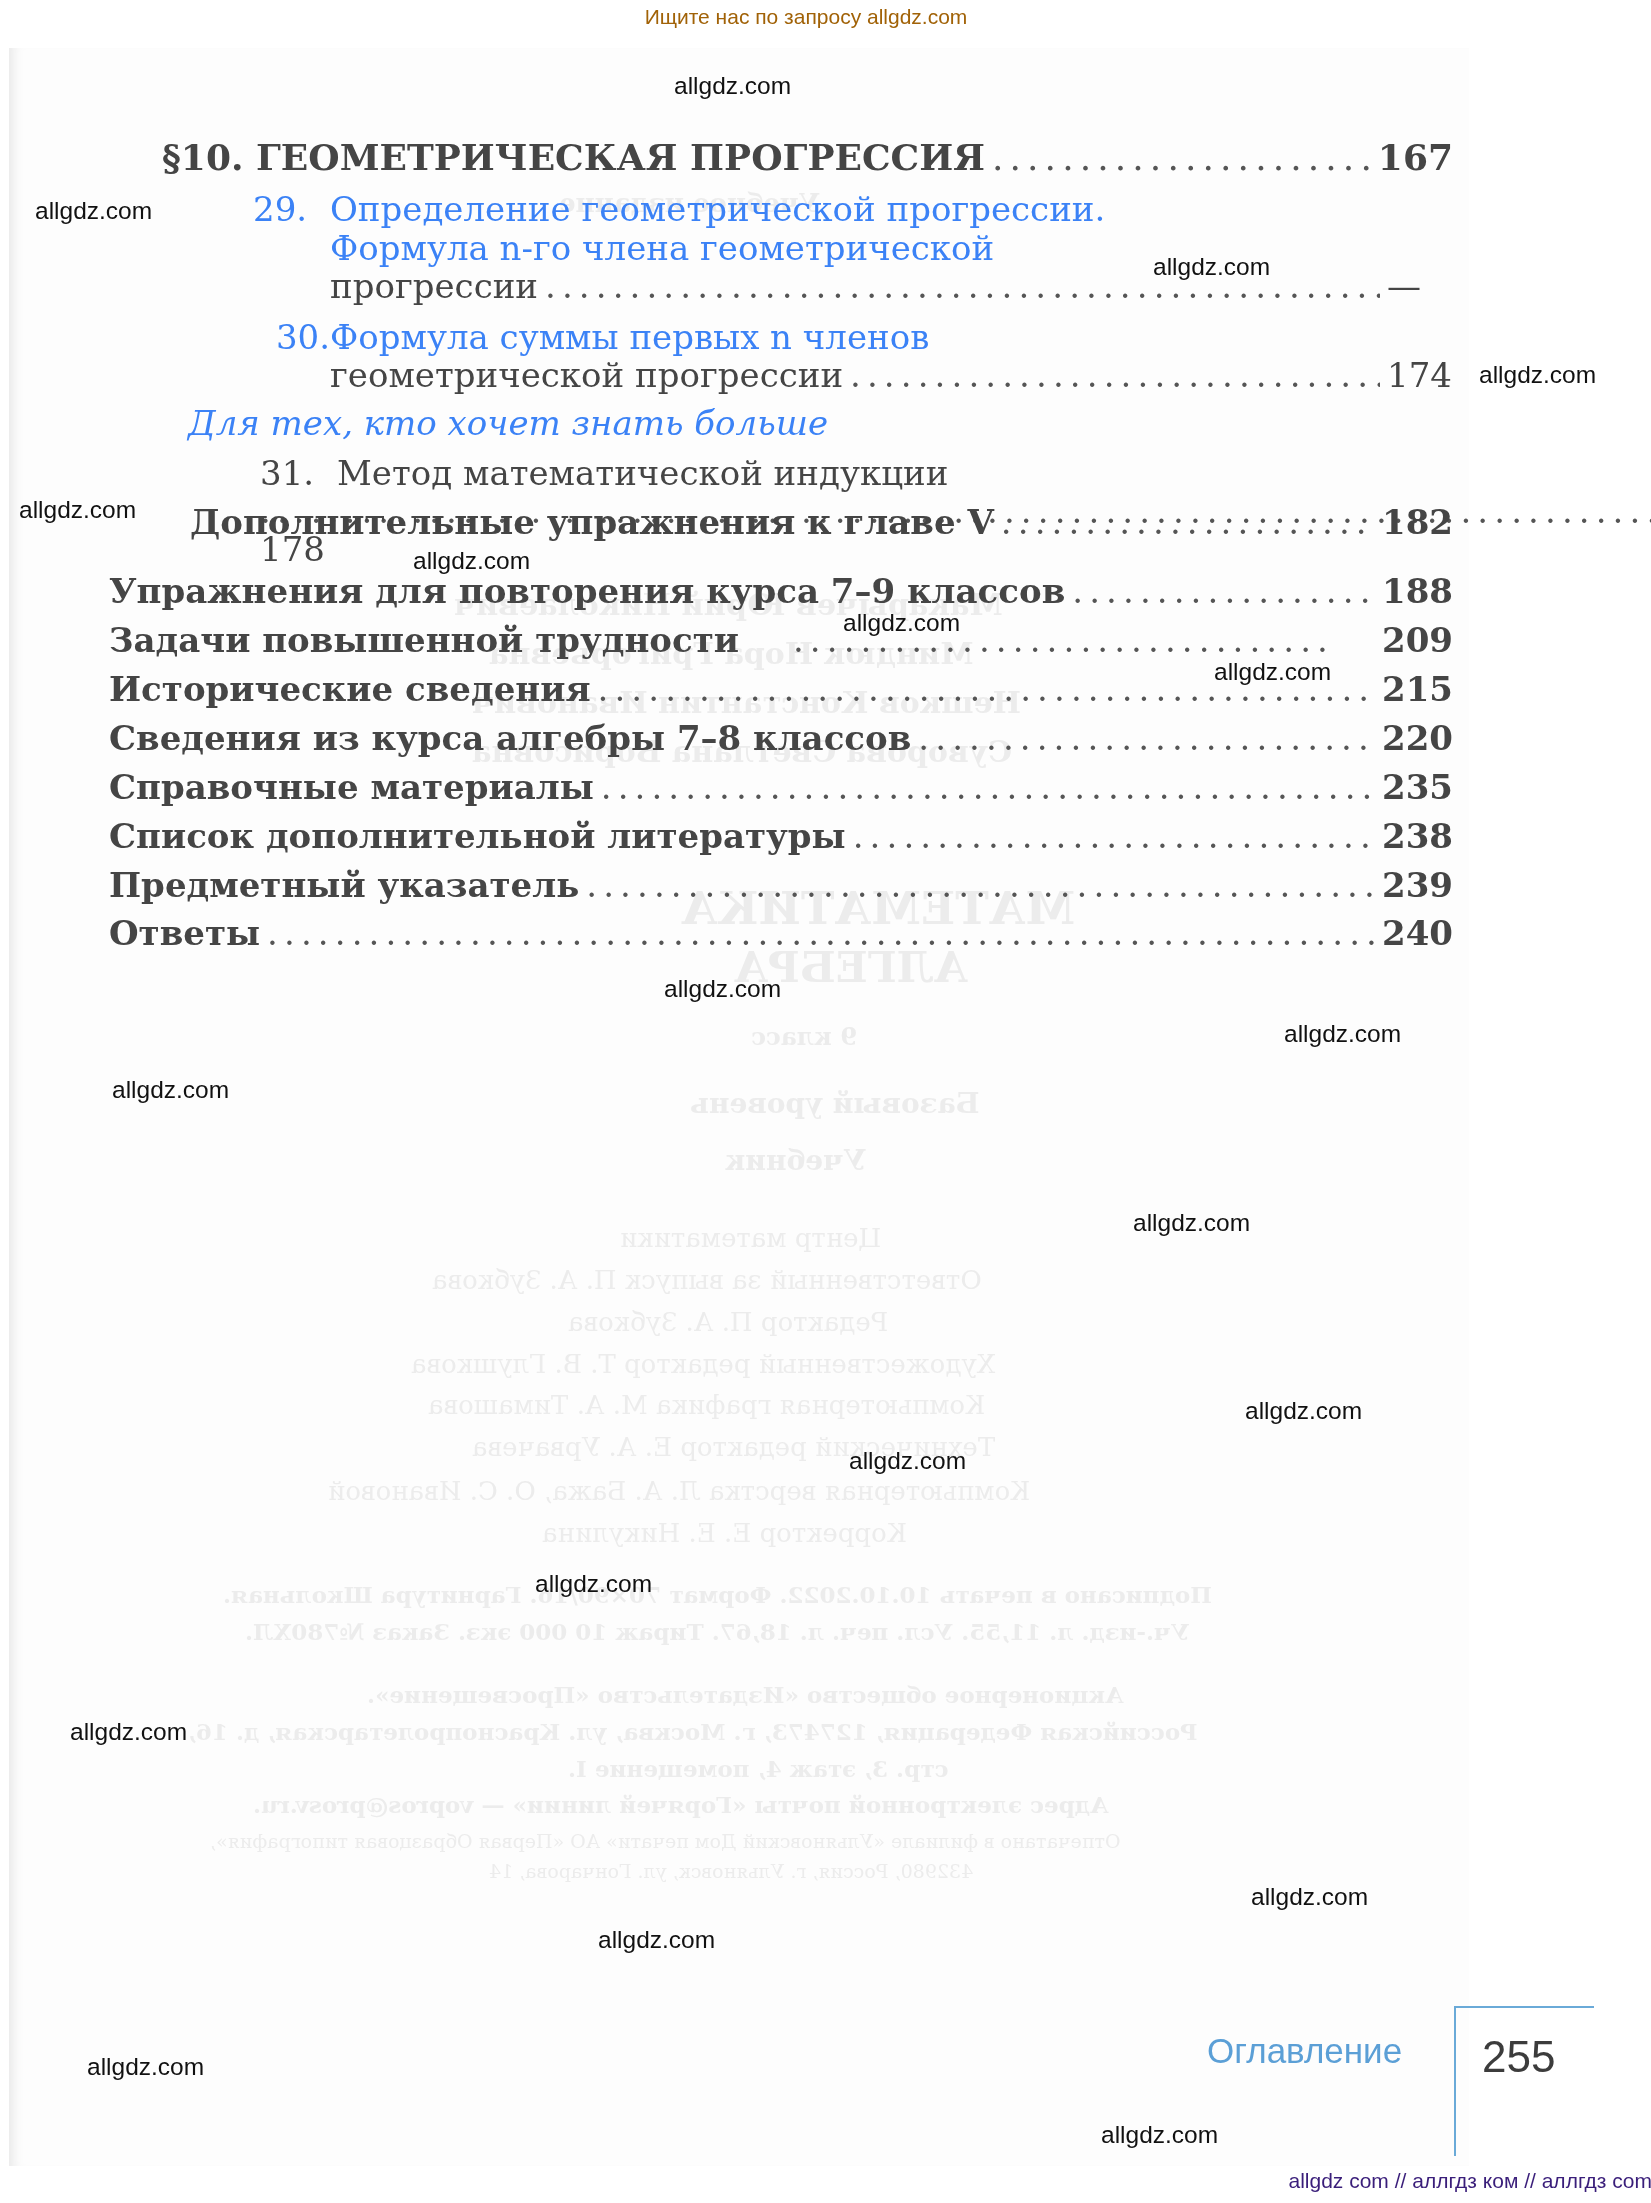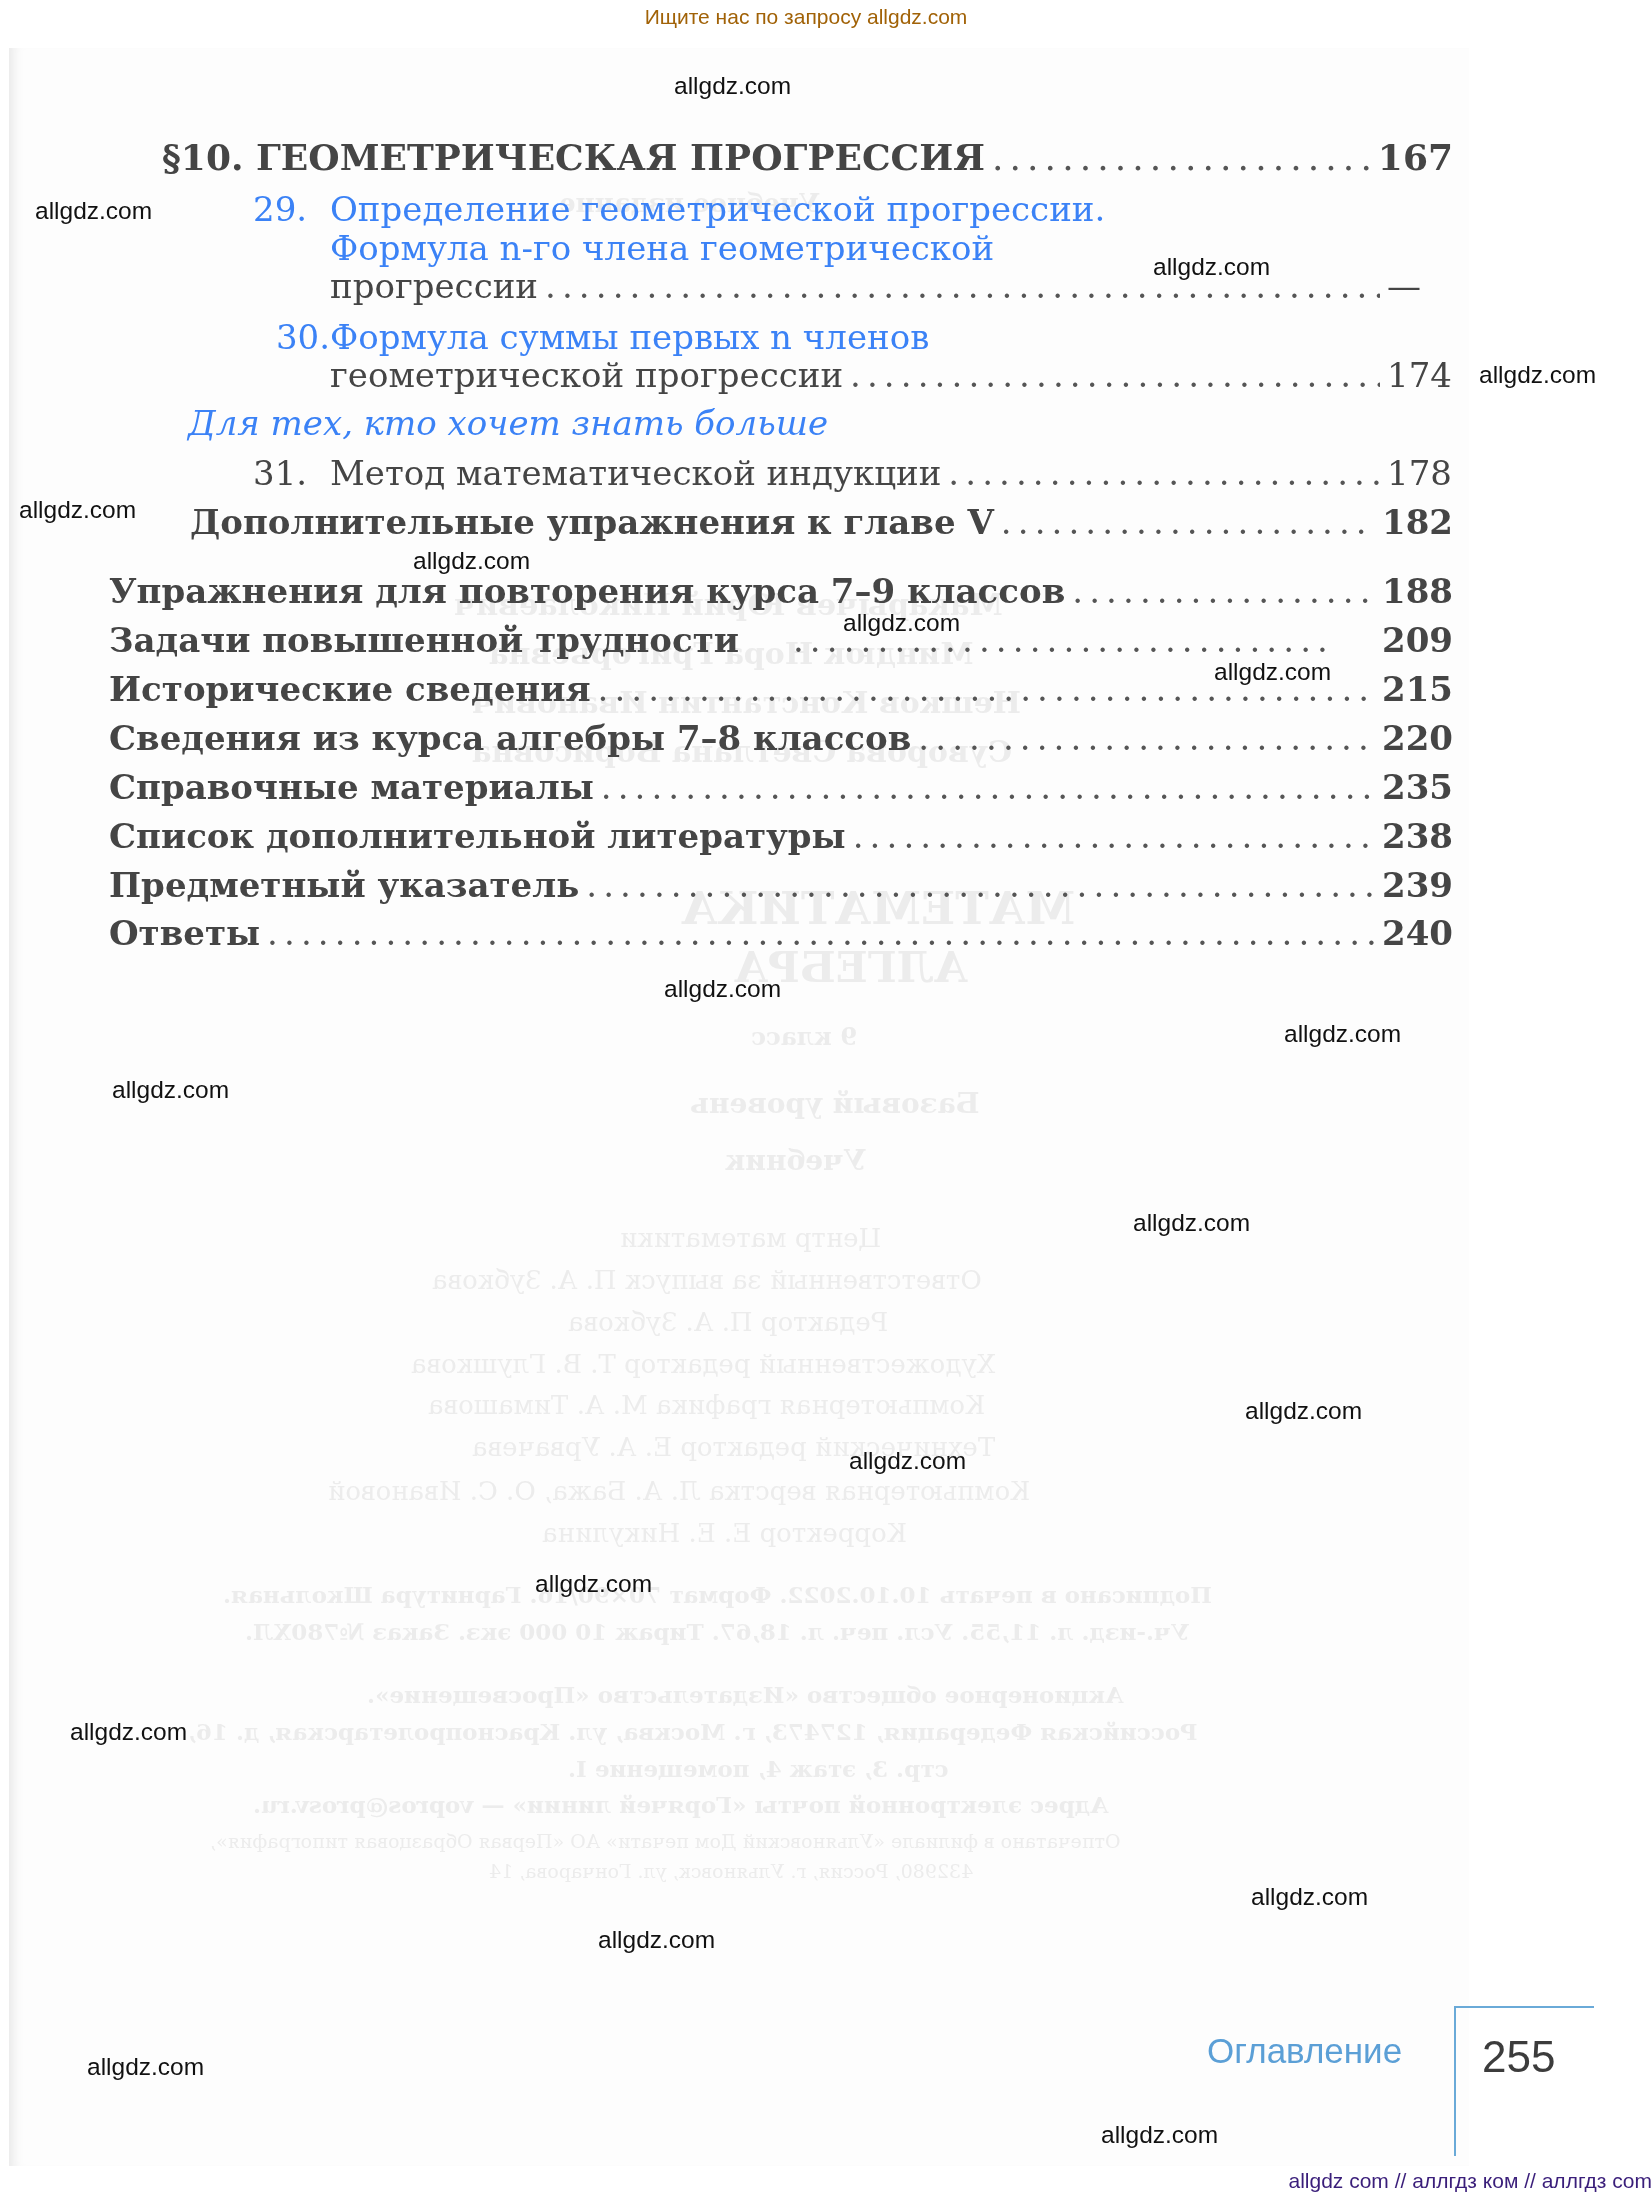--- a/index.html
+++ b/index.html
@@ -115,21 +115,21 @@
     <span class="num">30.</span><span>Формула суммы первых n членов</span>
   </div>
   <div class="toc-row" style="left:330px;top:356px;">
     <span class="t">геометрической прогрессии</span>
     <span class="dots"></span>
     <span class="p">174</span>
   </div>
 
   <div class="plain-line italic" style="left:188px;top:404px;">Для тех, кто хочет знать больше</div>
 
-  <div class="toc-row" style="left:253px;top:454px;">
+  <div class="toc-row" style="left:253px;top:454px;flex-direction:column;">
     <span class="t"><span class="num">31.</span><span>Метод математической индукции</span></span>
     <span class="dots"></span>
     <span class="p">178</span>
   </div>
 
   <div class="toc-row bold" style="left:190px;top:503px;">
     <span class="t">Дополнительные упражнения к главе V</span>
     <span class="dots"></span>
     <span class="p">182</span>
   </div>

